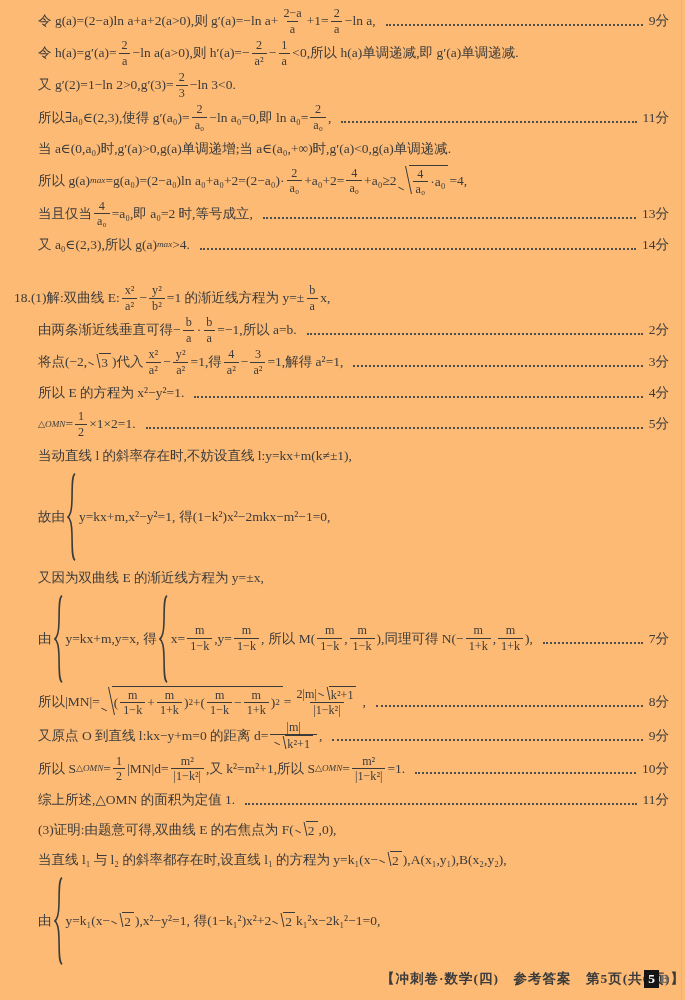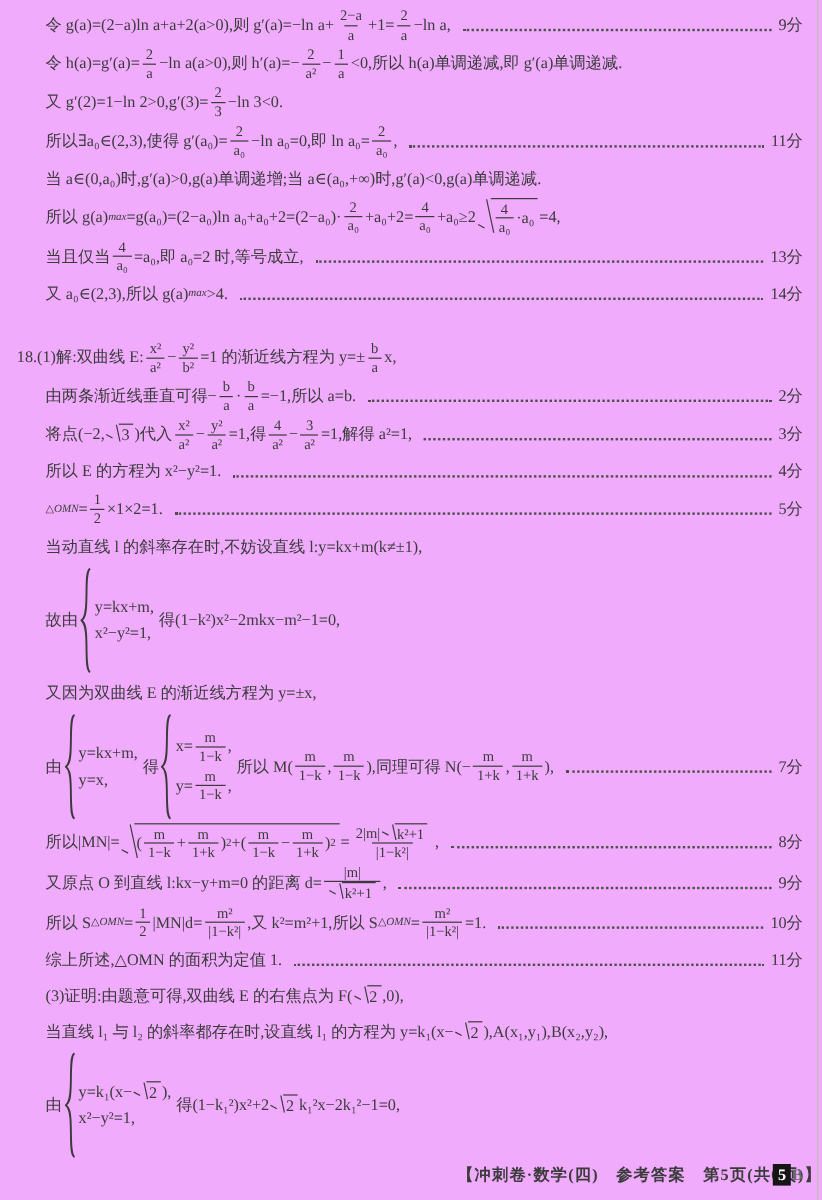--- a/index.html
+++ b/index.html
@@ -1,19 +1,19 @@
 <!DOCTYPE html>
 <html><head>
 <meta charset="utf-8">
 <style>
   html,body{margin:0;padding:0;background:#e9e9e6;}
   .page{
     position:relative;
     width:685px;height:1000px;
-    background:#f0abfc;
+    background:#fdba74;
     font-family:"Liberation Serif","DejaVu Serif",serif;
     font-size:13.5px;color:#3b3b3b;
     overflow:hidden;
     box-sizing:border-box;
     padding-top:6px;
   }
   .page::after{content:"";position:absolute;right:3px;top:0;bottom:0;width:1px;background:#bdbdb6;}
   .lines{padding:0 14px 0 38px;}
   .line{display:flex;align-items:center;min-height:28px;margin-bottom:2px;}
   .line.outdent{margin-left:-24px;margin-top:24px;}
@@ -26,21 +26,21 @@
   .num,.den{line-height:1.2;padding:0 3px;display:inline-flex;align-items:center;justify-content:center;}
   .den{border-top:1.3px solid #3b3b3b;}
   
   .sqrt{display:inline-flex;align-items:flex-end;vertical-align:middle;position:relative;padding-left:11px;margin:0 1px;}
   .sqrt::before{content:'';position:absolute;left:5px;top:1px;bottom:3px;width:5px;border-right:1.4px solid #3b3b3b;transform:skewX(12deg);}
   .sqrt::after{content:'';position:absolute;left:0px;bottom:7px;width:6px;height:1.4px;background:#3b3b3b;transform:rotate(28deg);}
   .radicand{border-top:1.4px solid #3b3b3b;padding:1px 3px 0 2px;display:inline-flex;align-items:center;}
   
   .cases{display:inline-flex;align-items:center;vertical-align:middle;margin:0 4px 0 2px;}
   .brace{width:9px;align-self:stretch;min-height:38px;margin-right:3px;}
-  .caseRows{display:inline-flex;flex-direction:column;align-items:flex-start;}
+  .caseRows{display:inline-flex;flex-direction:row;align-items:flex-start;}
   .caseRow{display:flex;align-items:center;min-height:20px;padding:1px 0;}
   sub.sb{font-size:0.68em;line-height:1;font-style:italic;}
   sup.sp{font-size:0.68em;line-height:1;}
   
   .footer{position:absolute;left:0;right:0;bottom:8px;height:22px;}
   .footer-text{position:absolute;left:0;right:0;text-align:right;font-weight:bold;letter-spacing:1px;}
   .footer-right{position:absolute;right:16px;top:0;display:flex;align-items:center;gap:1px;}
   .badge{display:inline-block;background:#151515;color:#ffffff;font-weight:bold;padding:1px 4px;line-height:1.2;}
   .badge-suffix{color:#6a6a6a;font-weight:bold;}
 </style>

